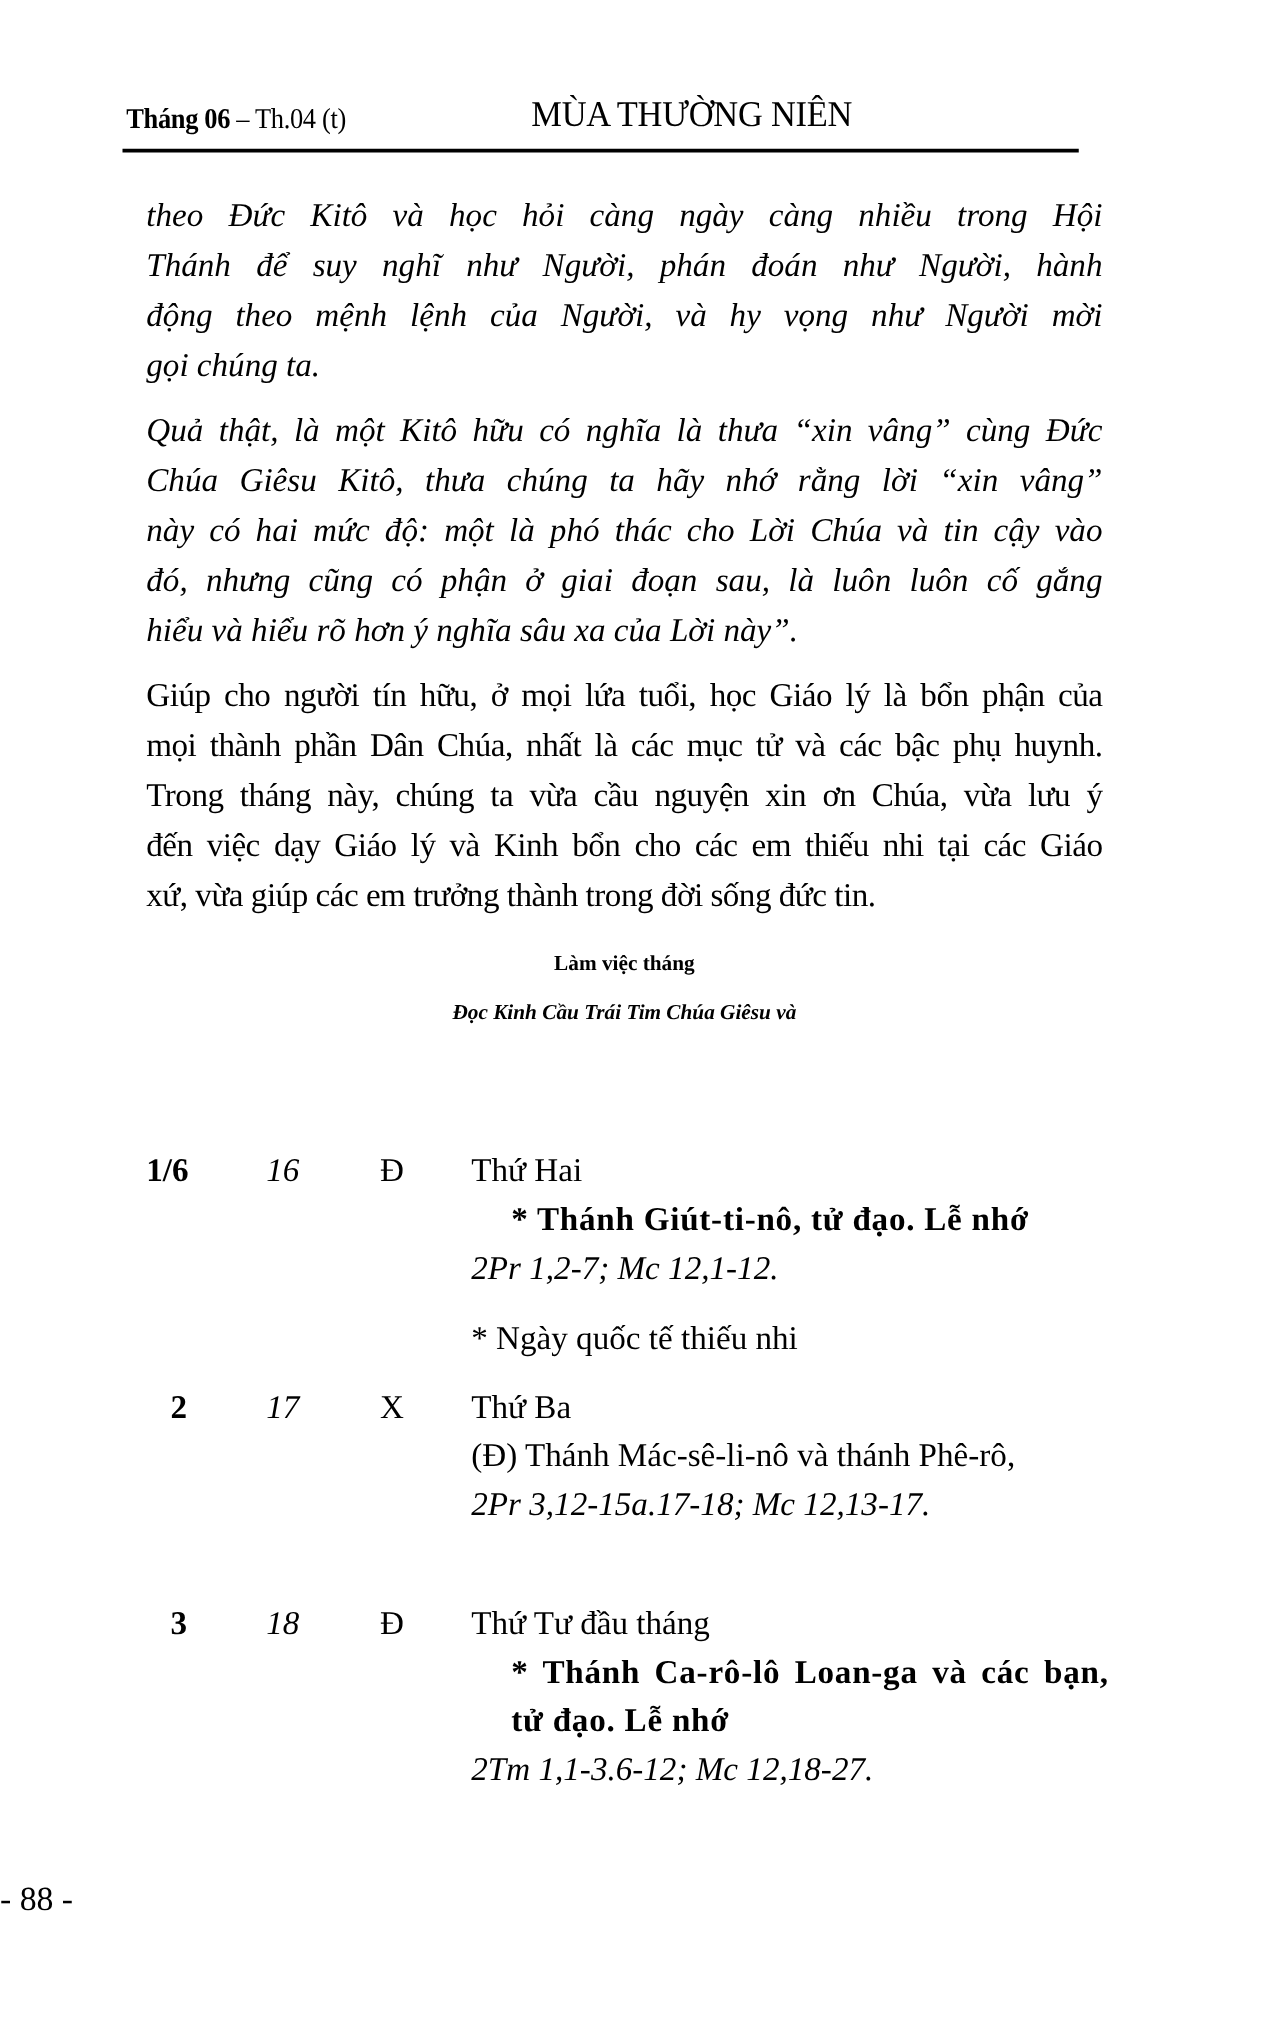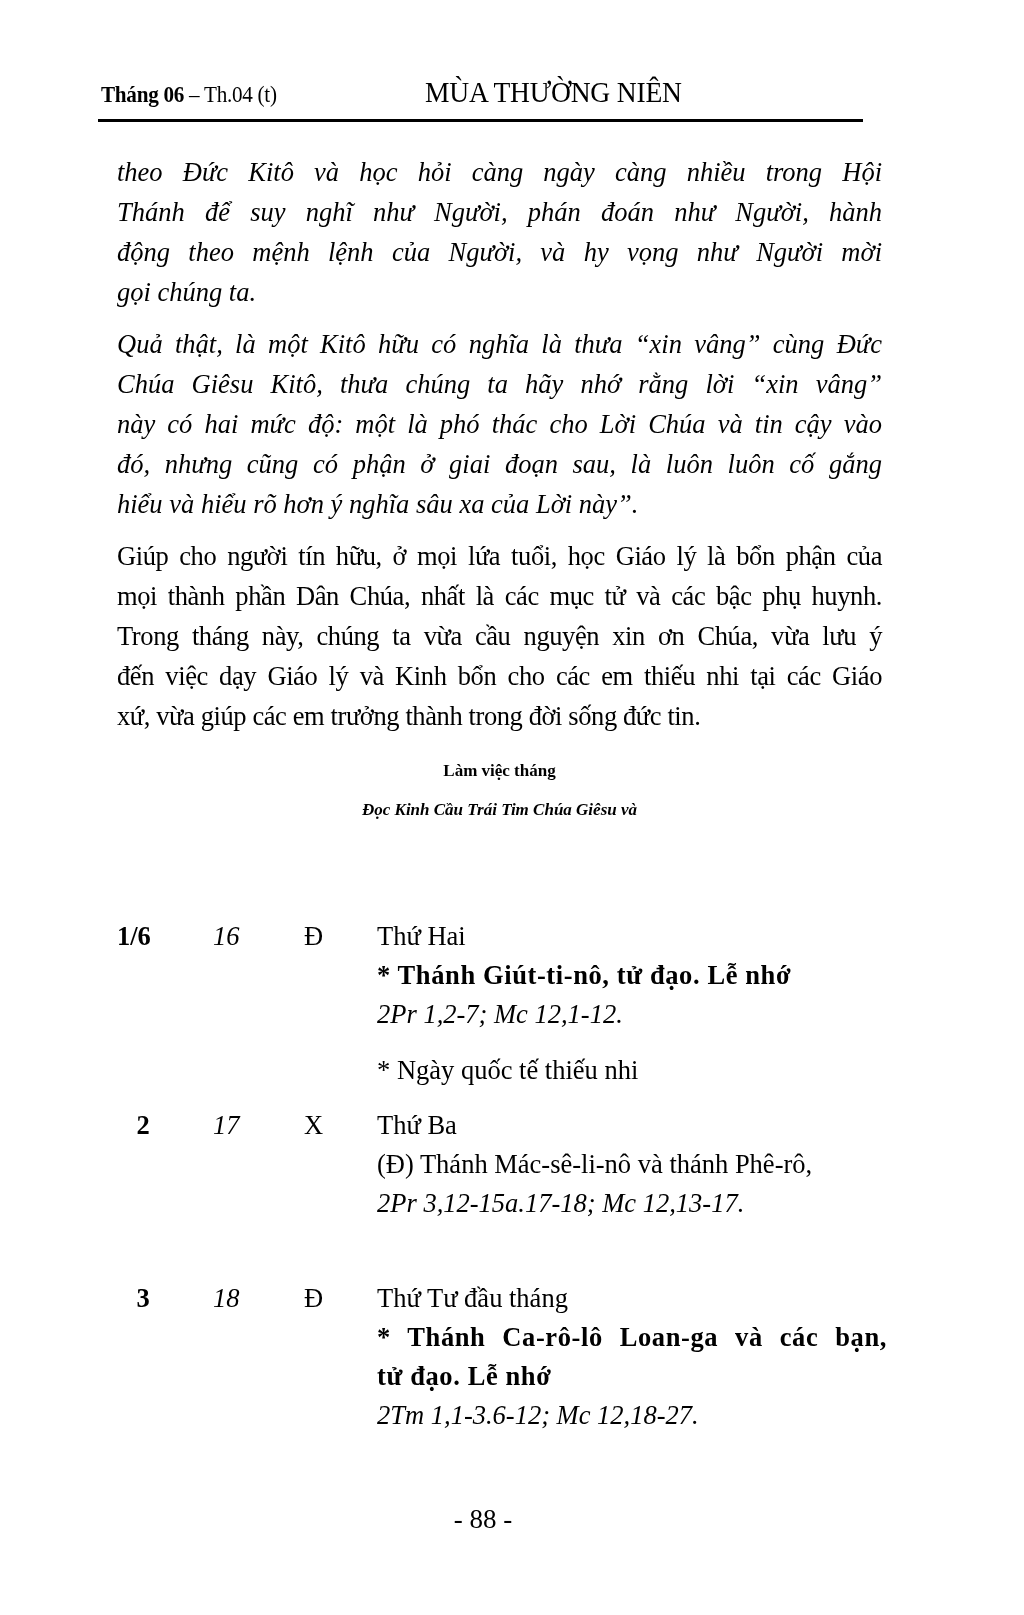--- a/index.html
+++ b/index.html
@@ -16,22 +16,22 @@
     .center { left: 117px; width: 765px; text-align: center; font-size: 17px; line-height: 39px; }
     .center .t1 { font-weight: bold; }
     .center .t2 { font-weight: bold; font-style: italic; }
     .cal { font-size: 26.5px; line-height: 39px; }
     .c-day { left: 117px; width: 60px; font-weight: bold; }
     .c-day.ctr { text-align: center; width: 52px; }
     .c-lunar { left: 213px; font-style: italic; }
     .c-color { left: 304px; }
     .c-text { left: 377px; width: 510px; }
     .c-text .i { font-style: italic; }
-    .c-text .bb { font-weight: bold; letter-spacing: 0.6px; }
-    .page-num { left: 0; width: 966px; top: 1504px; text-align: center; font-size: 27px; }
+    .c-text .bb { font-weight: bold; letter-spacing: 0.6px; margin-left: 32px; }
+    .page-num { left: 0; width: 966px; top: 1504px; font-size: 27px; }
   </style>
 </head>
 <body>
 
 <div class="abs hdr-left">
   <b>Tháng 06</b>
   <span>– Th.04 (t)</span>
 </div>
 <div class="abs hdr-title">MÙA THƯỜNG NIÊN</div>
 <div class="abs hdr-rule"></div>

